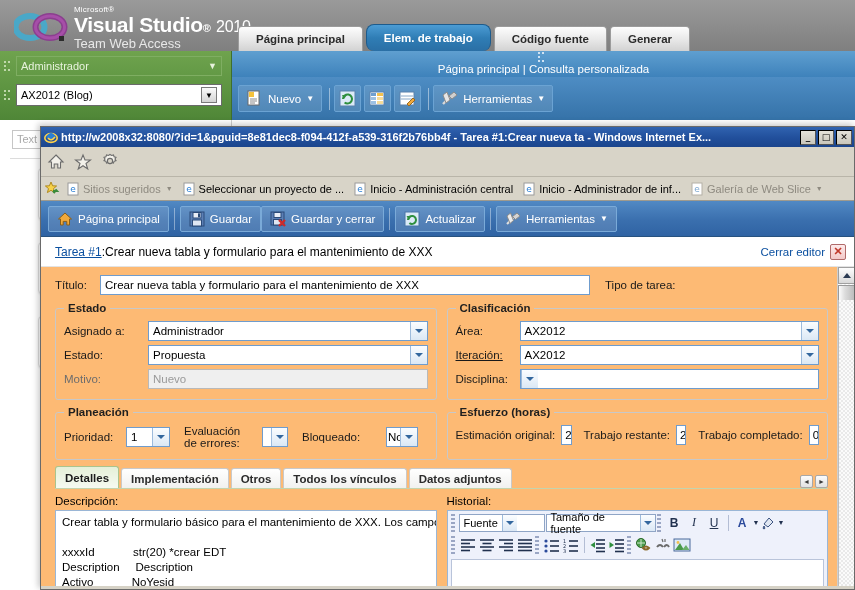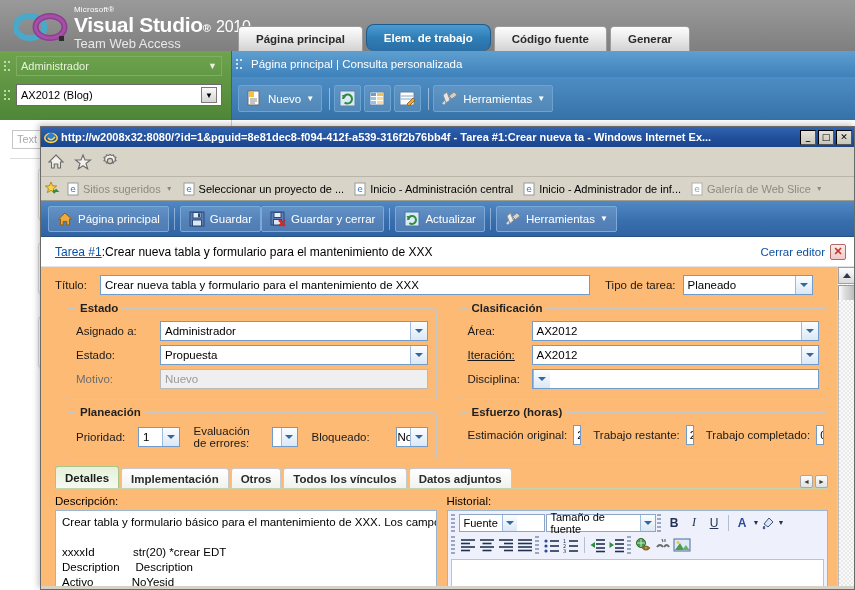--- a/index.html
+++ b/index.html
@@ -60,21 +60,21 @@
   .gp-arrow { margin-left:auto; font-size:9px; }
   .gp-btnarrow {
     margin-left:auto; width:16px; height:16px; display:flex; align-items:center; justify-content:center;
     background:linear-gradient(180deg,#fafafa,#d4d4d4); border:1px solid #7a7a7a; font-size:8px;
   }
 
   
   .blue-bar {
     position:absolute; left:232px; top:51px; width:623px; height:26px;
     background:linear-gradient(180deg,#5f9fd0 0%,#3e82bb 100%);
-    display:flex; align-items:center; color:#fff; font-size:11.5px;
+    display:flex; align-items:center; color:#fff; font-size:11.5px;flex-direction:column;
   }
   .blue-tools {
     position:absolute; left:232px; top:77px; width:623px; height:43px;
     background:linear-gradient(180deg,#4e8dc4 0%,#3572a8 100%);
     display:flex; align-items:center; padding-left:6px;
   }
   .tb-btn {
     height:27px; display:flex; align-items:center; gap:5px; padding:0 7px;
     border:1px solid #6ba3d3; background:rgba(255,255,255,.12);
     color:#fff; font-size:11.5px; border-radius:2px; margin-right:3px;
@@ -180,21 +180,21 @@
     width:17px; background:linear-gradient(180deg,#fbfdff,#dbe8f5);
     border-left:1px solid #9dbbdc; display:flex; align-items:center; justify-content:center;
   }
   .caret { width:0;height:0;border-left:4px solid transparent;border-right:4px solid transparent;border-top:4px solid #33679e; }
 
   fieldset.grp {
     border:1px solid #c8c8c8; border-radius:3px; margin:0; padding:3px 8px 6px 8px;
   }
   fieldset.grp > legend { font-size:11.5px; font-weight:bold; color:#1f1f1f; padding:0 4px; }
   .two-col { display:flex; gap:10px; }
-  .two-col > fieldset { flex:1; min-width:0;margin-left:12px; }
+  .two-col > fieldset { flex:1; min-width:0; }
   .frow { display:flex; align-items:center; gap:6px; margin:4px 0; }
   .frow .lbl { width:78px; flex:0 0 auto; }
 
   
   .dtabs { display:flex; align-items:flex-end; height:22px; margin-top:6px; position:relative; }
   .dtab {
     height:20px; padding:0 9px; display:flex; align-items:center; font-size:11.5px; font-weight:bold;
     color:#2c2c2c; background:linear-gradient(180deg,#ffffff,#f1f1ef);
     border:1px solid #c9c9c9; border-bottom:none; border-radius:3px 3px 0 0; margin-right:2px;
   }
@@ -528,26 +528,20 @@
       </div>
     </div>
 
     <div class="wit-form">
       <div class="form-inner">
 
         <div class="row-title">
           <span class="lbl" style="width:38px;">Título:</span>
           <div class="inp" style="width:490px;">Crear nueva tabla y formulario para el mantenimiento de XXX</div>
           <span class="lbl" style="margin-left:8px;">Tipo de tarea:</span>
-          <div class="cbo" style="width:130px;">
-            <div class="val">Planeado</div>
-            <div class="btn">
-                <i class="caret"></i>
-              </div>
-          </div>
         </div>
 
         <div class="two-col">
           <fieldset class="grp">
             <legend>Estado</legend>
             <div class="frow">
               <span class="lbl">Asignado a:</span>
               <div class="cbo" style="flex:1;">
                 <div class="val">Administrador</div>
                 <div class="btn">

